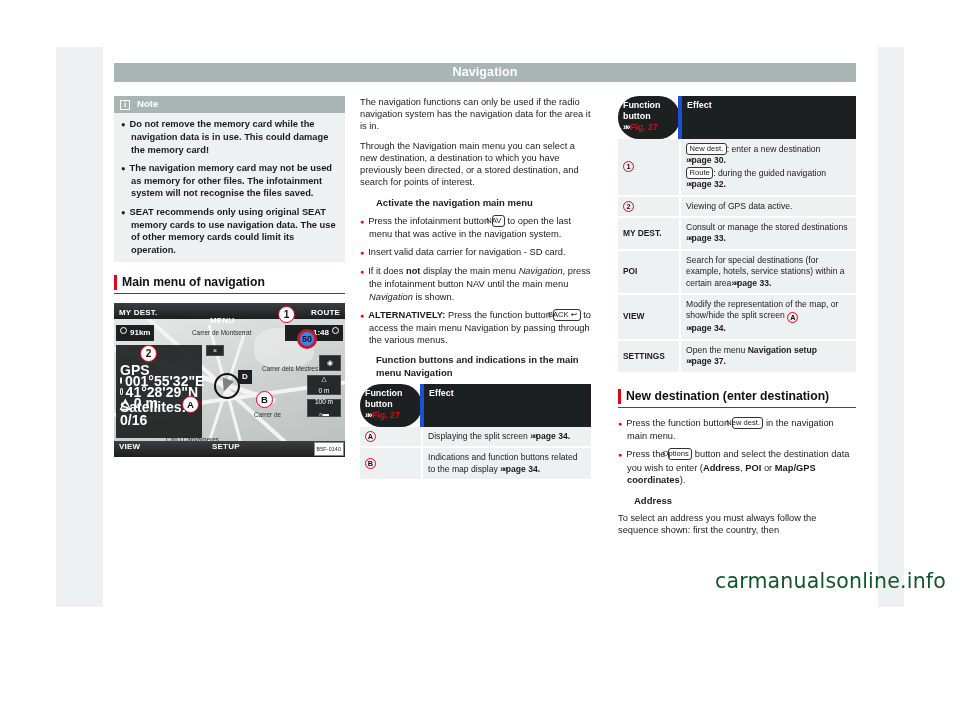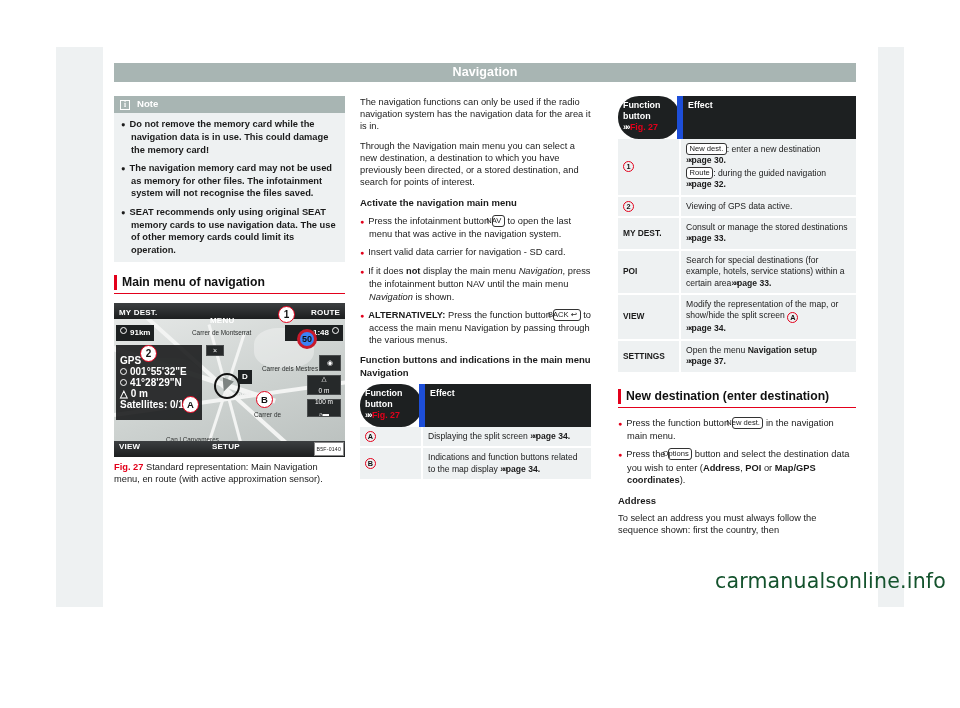--- a/index.html
+++ b/index.html
@@ -121,21 +121,21 @@
     background: #e3001b;
   }
   .sec-rule {
     border-bottom: 1.2px solid #e3001b;
     margin-bottom: 9px;
   }
 
   h4.sub {
     font-size: 9.5px;
     font-weight: bold;
-    margin: 9px 0 5px 0;
+    margin: 9px 0 5px 16px;
   }
   h4.sub.tight { margin-top: 8px; }
 
   
   ul.red { list-style: none; margin: 0 0 7px 0; padding: 0; }
   ul.red li {
     padding-left: 9px;
     text-indent: -9px;
     margin-bottom: 6px;
     line-height: 12.2px;
@@ -230,23 +230,23 @@
     font-size: 8px;
     font-weight: bold;
     padding: 2px 4px;
     display: flex;
     gap: 3px;
   }
   .ns-panel {
     position: absolute;
     background: rgba(20,22,23,0.88);
     color: #fff;
-    font-size: 10px;
-    font-weight: bold;
-    padding: 10px 4px;
+    font-size: 14px;
+    font-weight: bold;
+    padding: 19px 4px;
   }
   .ns-panel .row { display: flex; align-items: center; gap: 3px; height: 11px; }
   .ns-circ {
     display: inline-block;
     width: 7px; height: 7px;
     border: 1px solid #fff;
     border-radius: 50%;
   }
   .ns-sq-btn {
     position: absolute;
@@ -321,21 +321,21 @@
   table.fnt th {
     background: #1d2021;
     color: #ffffff;
     text-align: left;
     font-weight: bold;
     vertical-align: top;
     padding: 4px 5px 6px 5px;
     line-height: 11px;
     font-size: 8.9px;
   }
-  table.fnt th.c1 { width: 62px; border-right: 6px solid #1d4ed8; border-radius: 21px; }
+  table.fnt th.c1 { width: 62px; border-right: 4px solid #1d4ed8; border-radius: 21px; }
   table.fnt td {
     background: #eef1f2;
     vertical-align: middle;
     padding: 4px 5px;
     line-height: 11.4px;
     border-bottom: 2px solid #ffffff;
     border-right: 2px solid #ffffff;
   }
   table.fnt td.c1 {
     width: 62px;
@@ -479,24 +479,20 @@
           <span>⌕▬</span>
         </div>
 
         <div class="callout" style="left:164px; top:3px;">1</div>
         <div class="callout" style="left:26px; top:42px;">2</div>
         <div class="callout letter" style="left:68px; top:93px;">A</div>
         <div class="callout letter" style="left:142px; top:88px;">B</div>
 
         <div class="fig-code">B5F-0140</div>
       </div>
-      <div class="fig-cap">
-        <span class="lbl">Fig. 27</span>
-        <span>Standard representation: Main Navigation menu, en route (with active approximation sensor).</span>
-      </div>
     </div>
 
   </div>
 
   <div class="col col2">
 
     <p>The navigation functions can only be used if the radio navigation system has the navigation data for the area it is in.</p>
     <p>Through the Navigation main menu you can select a new destination, a destination to which you have previously been directed, or a stored destination, and search for points of interest.</p>
 
     <h4 class="sub">Activate the navigation main menu</h4>

